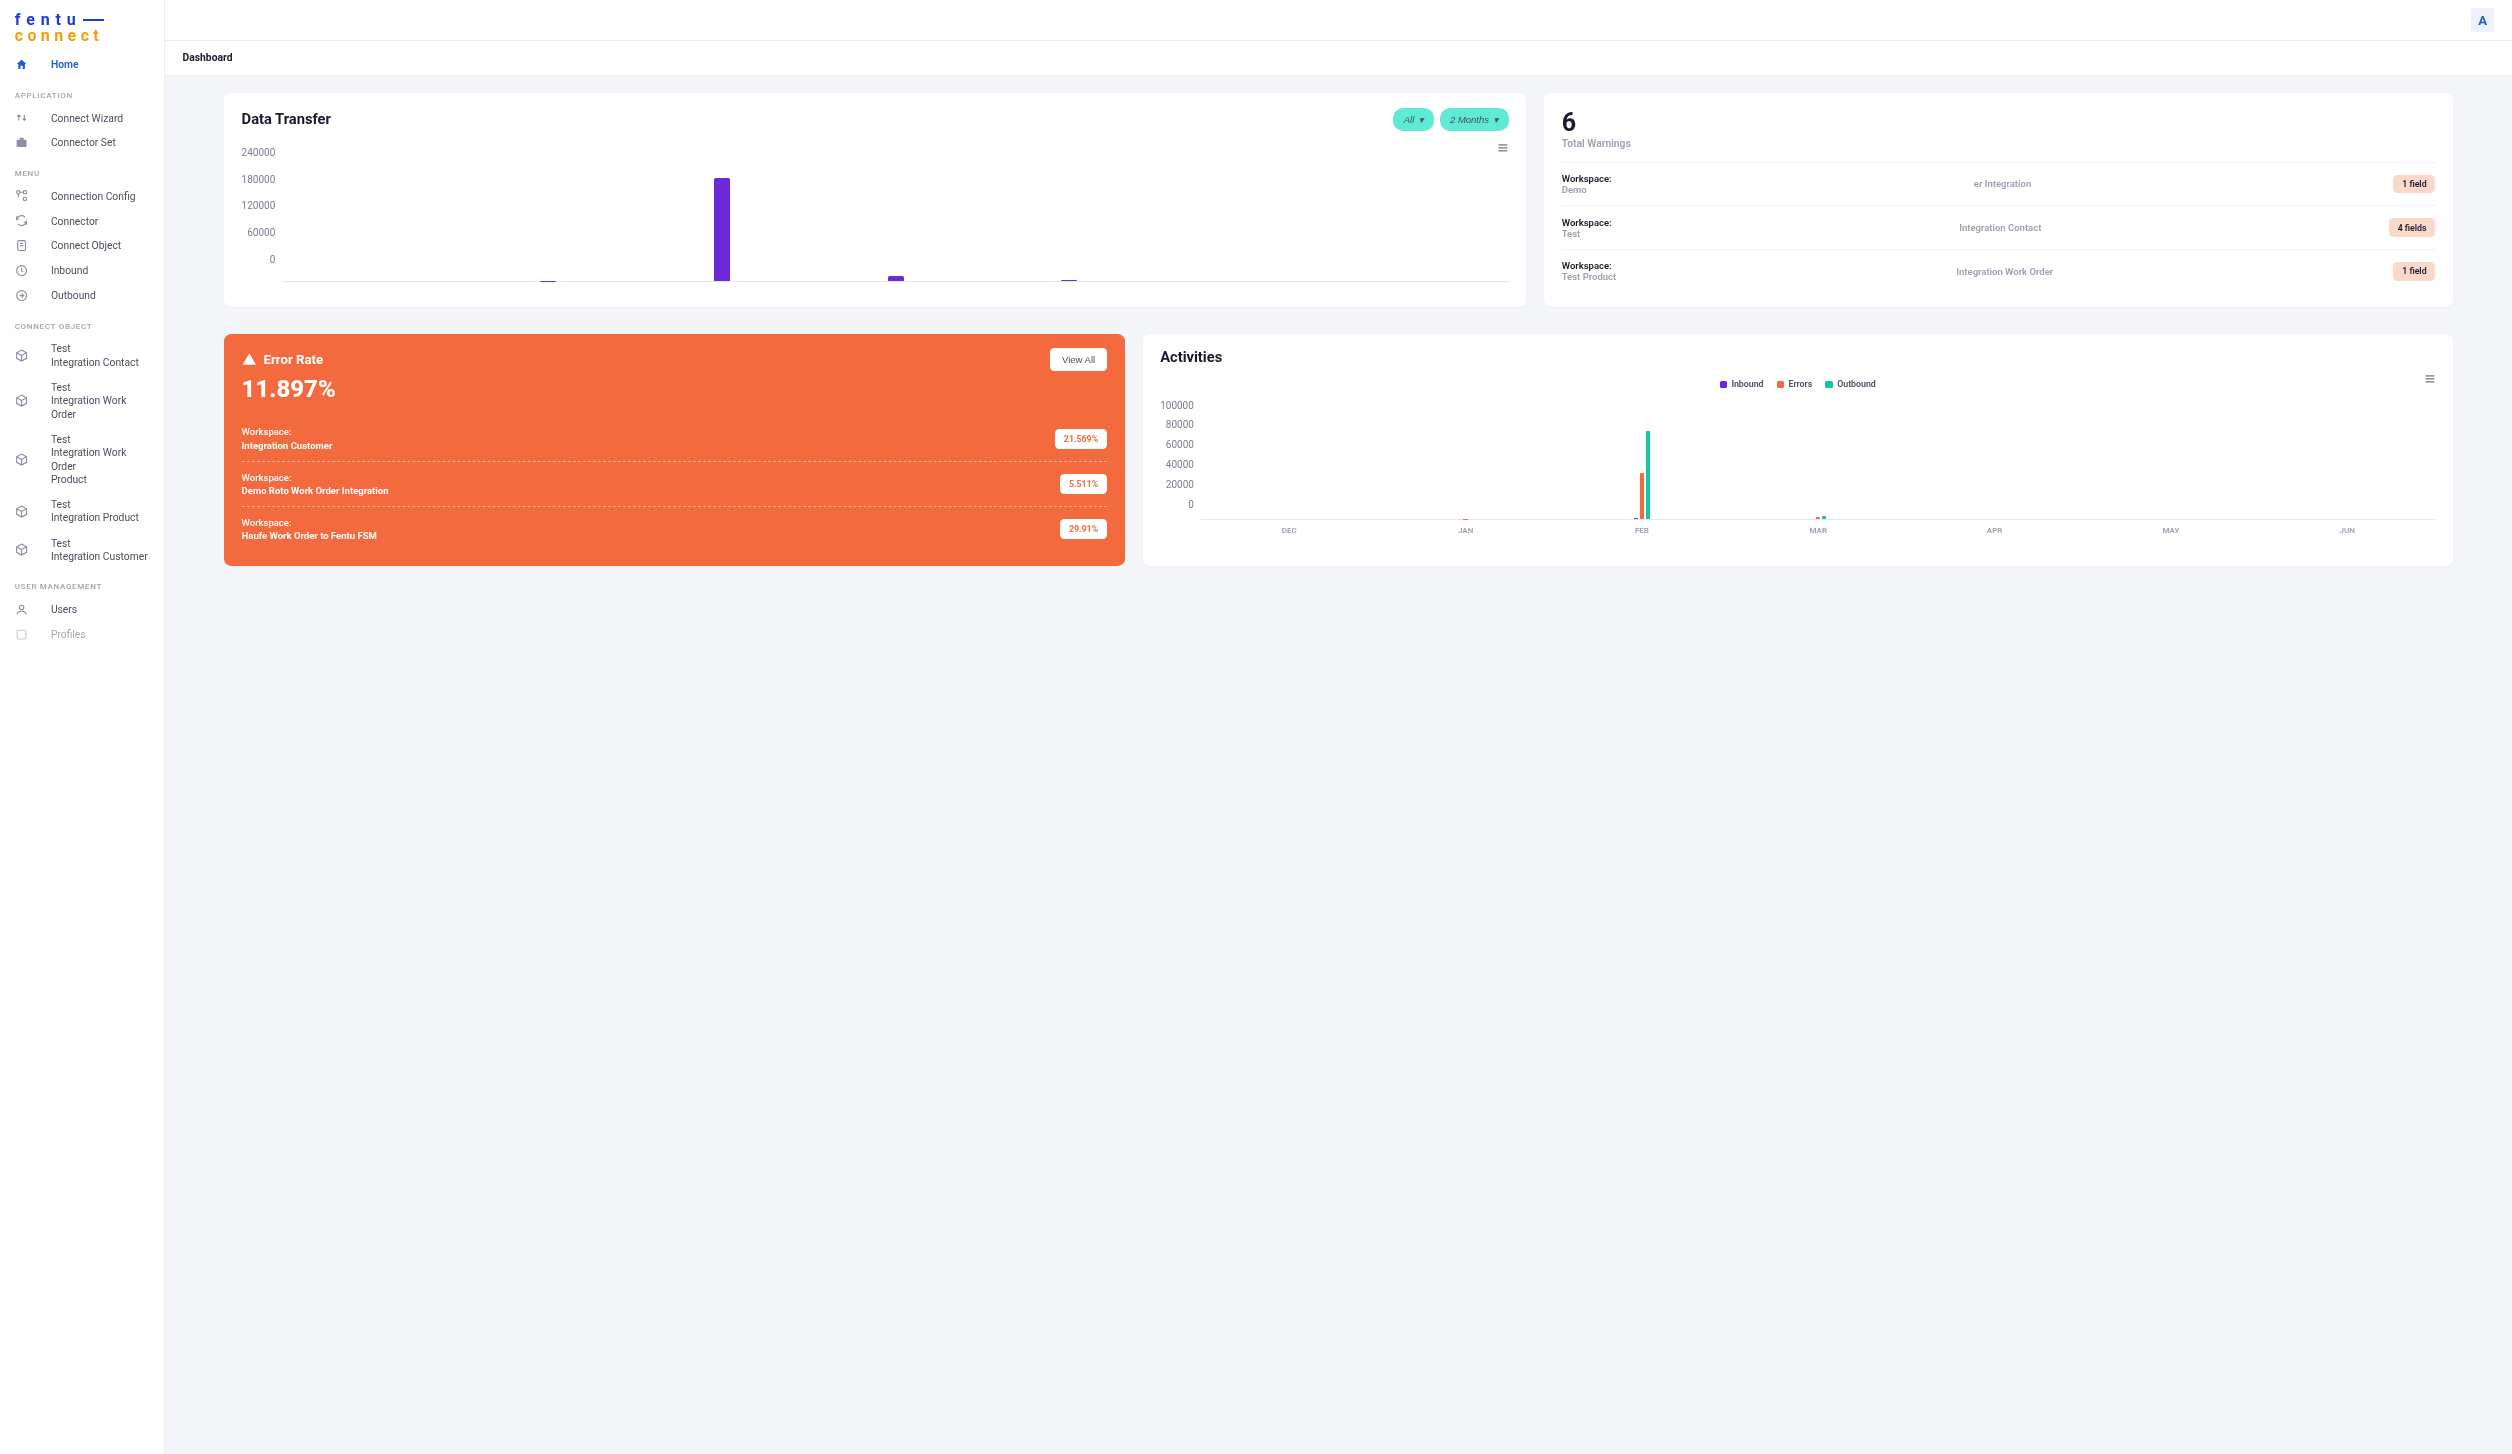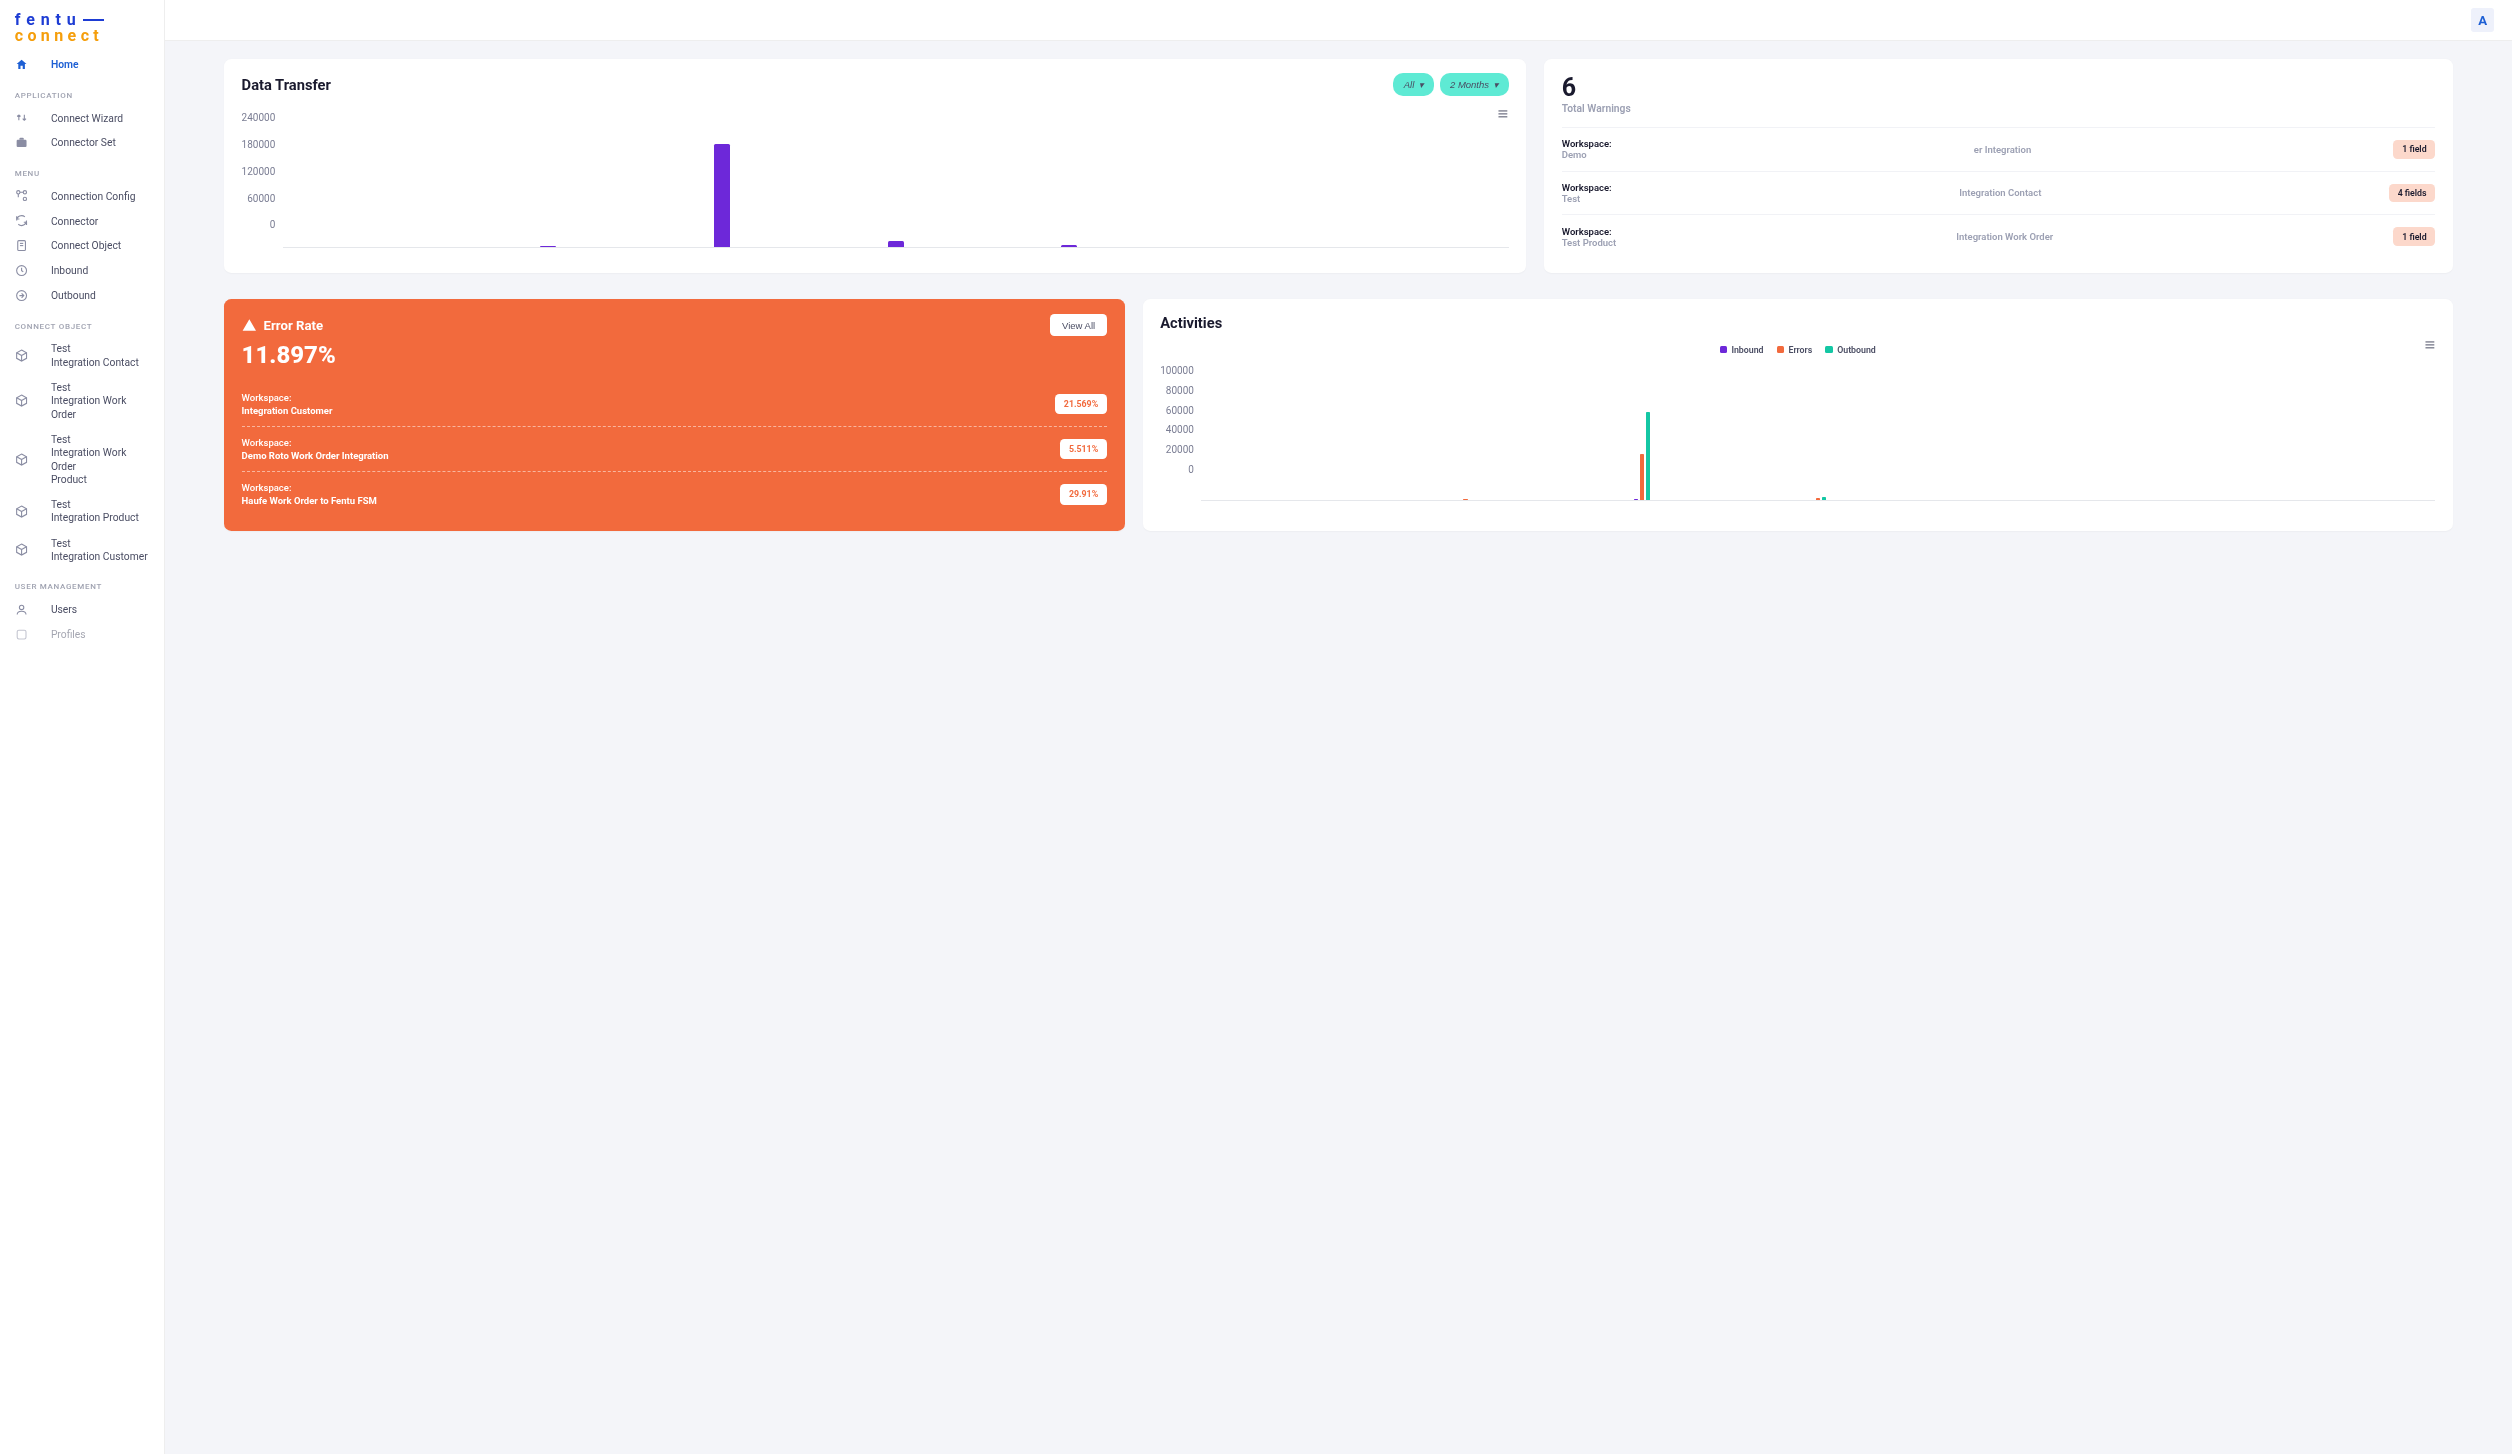--- a/index.html
+++ b/index.html
@@ -262,20 +262,21 @@
           </svg>
         </span>
       <span>Profiles</span>
     </div>
   </aside>
 
   <div class="main">
     <div class="topbar">
       <div class="avatar">A</div>
     </div>
+    <div class="breadcrumb-bar">Dashboard</div>
 
     <div class="content">
 
       <div class="row">
         <div class="card dt-card">
           <div class="card-header">
             <div class="card-title">Data Transfer</div>
             <div class="filter-group">
               <button class="filter-btn">
                   <span>All</span>
@@ -452,20 +453,29 @@
                     <div class="act-bar" style="background: rgb(109, 40, 217); height: 0px;"></div>
                     <div class="act-bar" style="background: rgb(242, 106, 61); height: 0px;"></div>
                     <div class="act-bar" style="background: rgb(20, 199, 164); height: 0px;"></div>
                   </div>
                   <div class="act-bars-cell">
                     <div class="act-bar" style="background: rgb(109, 40, 217); height: 0px;"></div>
                     <div class="act-bar" style="background: rgb(242, 106, 61); height: 0px;"></div>
                     <div class="act-bar" style="background: rgb(20, 199, 164); height: 0px;"></div>
                   </div>
                 </div>
+              <div class="act-x-axis" id="act-xaxis">
+                  <span>DEC</span>
+                  <span>JAN</span>
+                  <span>FEB</span>
+                  <span>MAR</span>
+                  <span>APR</span>
+                  <span>MAY</span>
+                  <span>JUN</span>
+                </div>
             </div>
           </div>
         </div>
       </div>
     </div>
 
   </div>
 </div>
 
 

